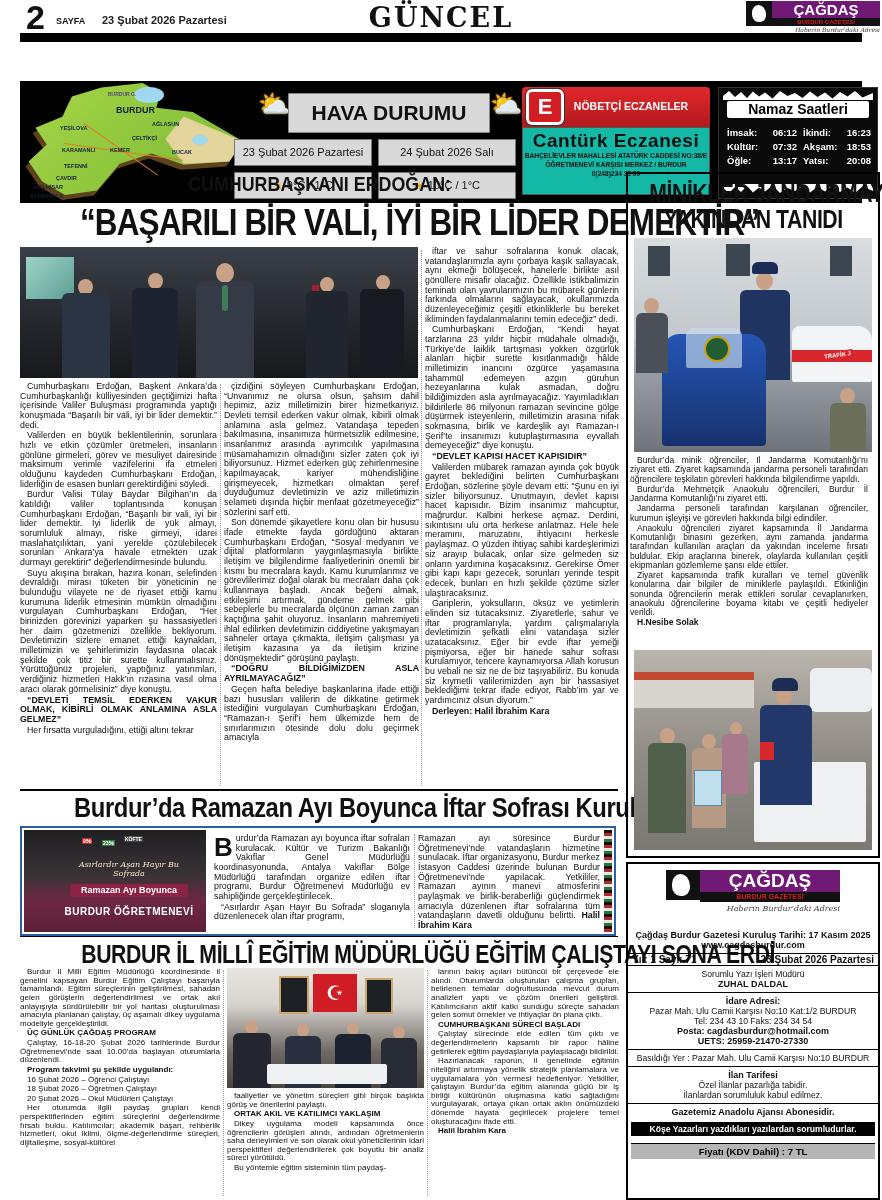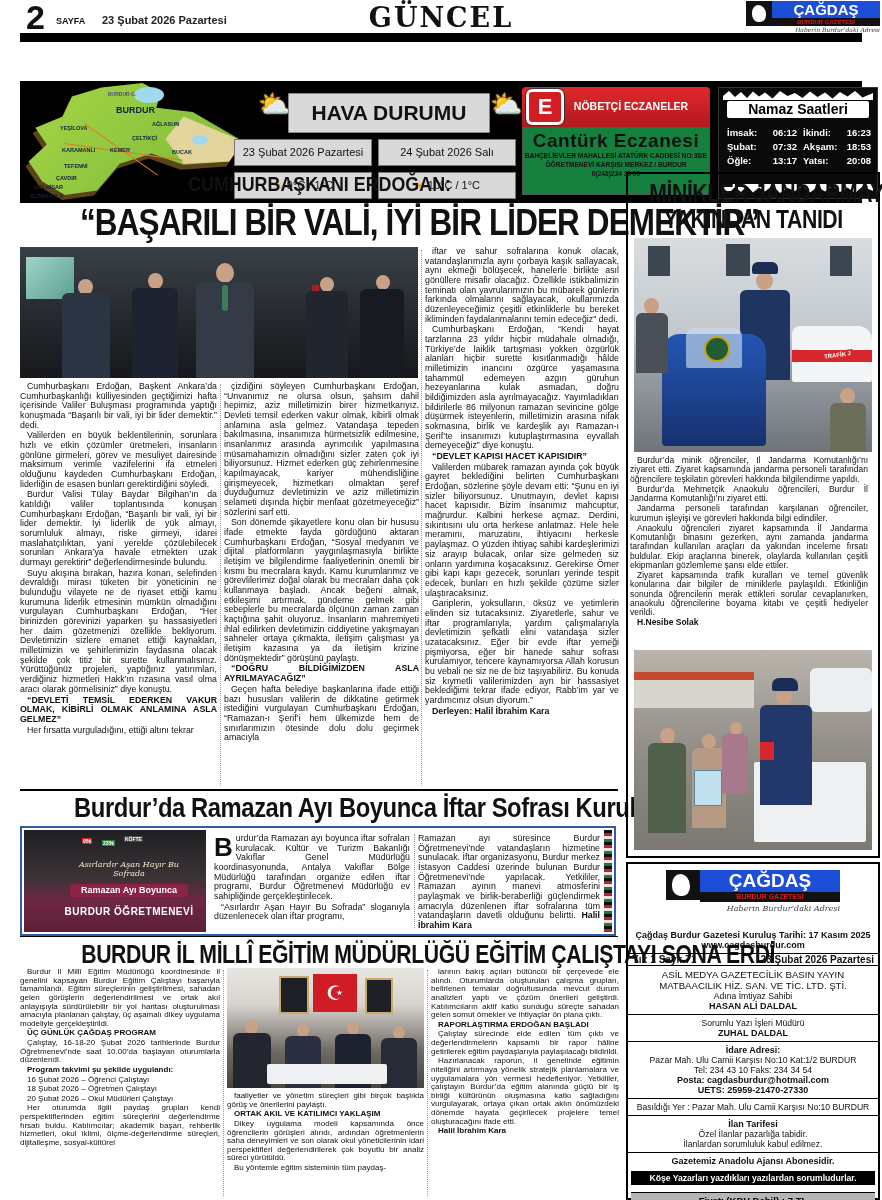--- a/index.html
+++ b/index.html
@@ -7,21 +7,21 @@
         font-family:"Liberation Sans",sans-serif;color:#111;}
   .abs{position:absolute;}
   
   .pgnum{font-size:34px;font-weight:bold;line-height:30px;}
   .pglabel{font-size:9px;font-weight:bold;}
   .pgdate{font-size:11px;font-weight:bold;color:#222;}
   .section-title{font-family:"DejaVu Serif",serif;font-weight:bold;font-size:27px;letter-spacing:2px;}
   .hdr-bar{background:#000;}
   
   .mini-logo{width:134px;height:30px;}
-  .logo-red{background:#1d4ed8;color:#fff;font-weight:bold;text-align:center;}
+  .logo-red{background:#701a75;color:#fff;font-weight:bold;text-align:center;}
   .logo-black{background:#111;color:#d21e23;font-weight:bold;text-align:center;}
   .logo-script{font-family:"DejaVu Serif",serif;font-style:italic;font-size:6px;color:#333;text-align:right;}
   .ata-box{background:#111;color:#fff;overflow:hidden;}
   .ata-head{position:absolute;left:6px;top:4px;width:14px;height:17px;background:#fff;
             border-radius:50% 60% 45% 50%;}
   
   .strip{background:#000;}
   .map-green{background:linear-gradient(135deg,#a8d545 0%,#8cc63e 55%,#7ab535 100%);
       clip-path:polygon(34% 4%,52% 0%,60% 9%,58% 22%,74% 26%,96% 52%,90% 70%,70% 73%,56% 63%,42% 72%,32% 96%,18% 100%,8% 88%,2% 70%,10% 55%,5% 40%,17% 30%,21% 12%);}
   .map-shadow{background:#5d431c;
@@ -32,21 +32,21 @@
   .town-big{font-size:9px;}
   .road{background:#e07b1f;height:1px;transform-origin:left;}
   .wx-bar{background:#d9d9d9;border:1px solid #888;border-radius:1px;text-align:center;
           font-weight:bold;font-size:21px;line-height:38px;}
   .wx-box{background:#d9d9d9;border:1px solid #777;text-align:center;font-size:11px;line-height:25px;}
   .sun{font-size:26px;line-height:26px;color:#f5a700;text-shadow:0 0 2px #ffd34d;}
   .sun-sm{font-size:12px;color:#f5a700;vertical-align:-1px;}
   
   .ph-banner{background:linear-gradient(180deg,#e0282c,#a01418);border-radius:4px;color:#fff;
              font-weight:bold;font-size:10.5px;text-align:center;}
-  .ph-body{background:#15803d;border:1px solid #555;text-align:center;}
+  .ph-body{background:#14b8a6;border:1px solid #555;text-align:center;}
   .ph-name{font-size:19px;font-weight:bold;letter-spacing:.5px;}
   .ph-addr{font-size:6.6px;font-weight:bold;line-height:1.35;}
   .e-logo{background:#d21e23;border:3px solid #fff;outline:1px solid #333;border-radius:6px;
           color:#fff;font-weight:bold;font-size:22px;text-align:center;line-height:30px;}
   
   .pr-box{background:#0a0a0a;border:1px solid #333;}
   .torn{background:#fff;clip-path:polygon(0 60%,4% 10%,8% 70%,12% 20%,16% 80%,20% 15%,24% 65%,28% 25%,33% 85%,38% 10%,43% 60%,48% 30%,53% 80%,58% 15%,63% 70%,68% 25%,73% 85%,78% 20%,83% 65%,88% 10%,93% 75%,100% 30%,100% 100%,0 100%);}
   .torn-b{transform:scaleY(-1);}
   .pr-title{background:#fff;color:#000;font-weight:bold;font-size:14px;text-align:center;line-height:17px;border-radius:2px;}
   .pr-grid{color:#fff;font-size:9.5px;font-weight:bold;}
@@ -175,21 +175,21 @@
 
     <div class="abs pr-box" style="left:698px;top:6px;width:158px;height:110px;">
       <div class="abs torn" style="left:4px;top:2px;width:150px;height:10px;"></div>
       <div class="abs pr-title" style="left:8px;top:13px;width:142px;">Namaz Saatleri</div>
       <div class="abs pr-grid" style="left:8px;top:36px;width:70px;">
         <div class="pr-row">
             <span>İmsak:</span>
             <span>06:12</span>
           </div>
         <div class="pr-row">
-            <span>Şubat:</span>
+            <span>Kültür:</span>
             <span>07:32</span>
           </div>
         <div class="pr-row">
             <span>Öğle:</span>
             <span>13:17</span>
           </div>
       </div>
       <div class="abs pr-grid" style="left:84px;top:36px;width:68px;">
         <div class="pr-row">
             <span>İkindi:</span>
@@ -311,21 +311,21 @@
       <p>faaliyetler ve yönetim süreçleri gibi birçok başlıkta görüş ve önerilerini paylaştı.</p>
       <p class="subhead">ORTAK AKIL VE KATILIMCI YAKLAŞIM</p>
       <p>Dikey uygulama modeli kapsamında önce öğrencilerin görüşleri alındı, ardından öğretmenlerin saha deneyimleri ve son olarak okul yöneticilerinin idari perspektifleri değerlendirilerek çok boyutlu bir analiz süreci yürütüldü.</p>
       <p>Bu yöntemle eğitim sisteminin tüm paydaş-</p>
     </div>
   </div>
 
   <div class="abs colsep" style="left:427px;top:970px;height:226px;"></div>
   <div class="abs bodycol edu" style="left:431px;top:968px;width:188px;height:230px;">
     <p>larının bakış açıları bütüncül bir çerçevede ele alındı. Oturumlarda oluşturulan çalışma grupları, belirlenen temalar doğrultusunda mevcut durum analizleri yaptı ve çözüm önerileri geliştirdi. Katılımcıların aktif katkı sunduğu süreçte sahadan gelen somut örnekler ve ihtiyaçlar ön plana çıktı.</p>
-    <p class="subhead">RAPORLAŞTIRMA ERDOĞAN BAŞLADI</p>
+    <p class="subhead">CUMHURBAŞKANI SÜRECİ BAŞLADI</p>
     <p>Çalıştay sürecinde elde edilen tüm çıktı ve değerlendirmelerin kapsamlı bir rapor hâline getirilerek eğitim paydaşlarıyla paylaşılacağı bildirildi.</p>
     <p>Hazırlanacak raporun, il genelinde eğitimin niteliğini artırmaya yönelik stratejik planlamalara ve uygulamalara yön vermesi hedefleniyor. Yetkililer, çalıştayın Burdur’da eğitim alanında güçlü bir iş birliği kültürünün oluşmasına katkı sağladığını vurgulayarak, ortaya çıkan ortak aklın önümüzdeki dönemde hayata geçirilecek projelere temel oluşturacağını ifade etti.</p>
     <p class="byline">Halil İbrahim Kara</p>
   </div>
 
   <div class="abs blackbox" style="left:626px;top:172px;width:250px;height:682px;">
     <div class="abs boxhead" style="left:0;top:6px;width:250px;">
       <span class="cond">MİNİKLER JANDARMAYI</span><br>
       <span class="cond">YAKINDAN TANIDI</span>
     </div>
@@ -382,26 +382,20 @@
       <div class="abs logo-red" style="left:72px;top:6px;width:140px;height:22px;font-size:19px;line-height:22px;">ÇAĞDAŞ</div>
       <div class="abs logo-black" style="left:72px;top:28px;width:140px;height:10px;font-size:7px;line-height:10px;">BURDUR GAZETESİ</div>
       <div class="abs mh-logo-script" style="left:72px;top:40px;width:140px;text-align:right;">Haberin Burdur’daki Adresi</div>
     </div>
     <div style="padding:1px 4px 3px;"><b>Çağdaş Burdur Gazetesi Kuruluş Tarihi: 17 Kasım 2025</b><br><b>www.cagdasburdur.com</b></div>
     <div class="mh-sec yil">
         <span>Yıl: 1  Sayı: 71</span>
         <span>23 Şubat 2026 Pazartesi</span>
       </div>
     <div class="mh-sec">
-      <span class="big">ASİL MEDYA GAZETECİLİK BASIN YAYIN</span><br>
-      <span class="big">MATBAACILIK HİZ. SAN. VE TİC. LTD. ŞTİ.</span><br>
-      <span>Adına İmtiyaz Sahibi</span><br>
-      <b>HASAN ALİ DALDAL</b>
-    </div>
-    <div class="mh-sec">
       <span>Sorumlu Yazı İşleri Müdürü</span><br>
       <b>ZUHAL DALDAL</b>
     </div>
     <div class="mh-sec">
       <b>İdare Adresi:</b><br>
       <span>Pazar Mah. Ulu Camii Karşısı No:10 Kat:1/2 BURDUR</span><br>
       <span>Tel: 234 43 10 Faks: 234 34 54</span><br>
       <b>Posta: cagdasburdur@hotmail.com</b><br>
       <b>UETS: 25959-21470-27330</b>
     </div>

